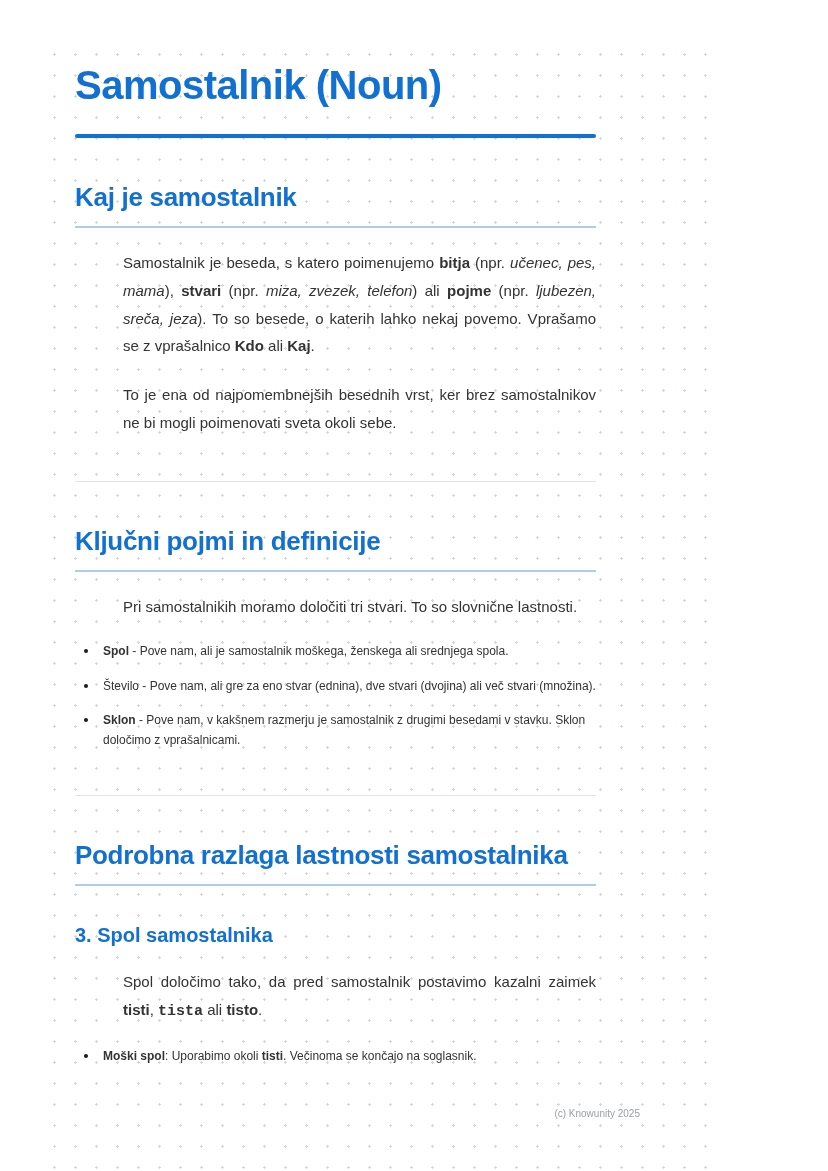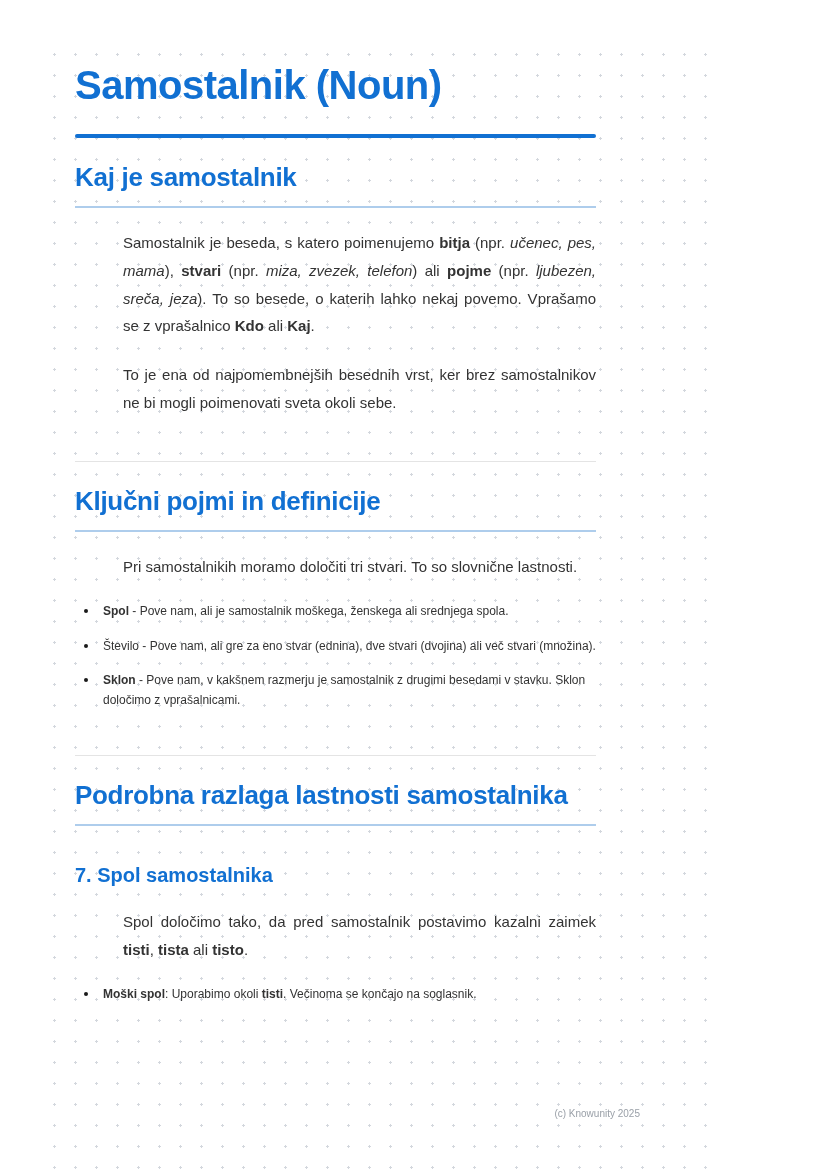--- a/index.html
+++ b/index.html
@@ -62,21 +62,21 @@
     background: var(--accent);
     margin-top: 26px;
     border-radius: 2px;
   }
 
   h2.section-heading {
     color: var(--accent);
     font-size: 26px;
     font-weight: 800;
     letter-spacing: -0.3px;
-    margin-top: 24px;
+    margin-top: 44px;
     padding-bottom: 13px;
     border-bottom: 2px solid var(--heading-underline);
   }
 
   h3.subsection-heading {
     color: var(--accent);
     font-size: 20px;
     font-weight: 800;
     margin-top: 38px;
   }
@@ -151,22 +151,22 @@
     <ul class="bullets">
       <li><span style="font-weight: 700;">Spol</span><span> - Pove nam, ali je samostalnik moškega, ženskega ali srednjega spola.</span></li>
       <li><span style="font-weight: 400;">Število</span><span> - Pove nam, ali gre za eno stvar (ednina), dve stvari (dvojina) ali več stvari (množina).</span></li>
       <li><span style="font-weight: 700;">Sklon</span><span> - Pove nam, v kakšnem razmerju je samostalnik z drugimi besedami v stavku. Sklon določimo z vprašalnicami.</span></li>
     </ul>
 
 
     <hr class="divider">
 
     <h2 class="section-heading">Podrobna razlaga lastnosti samostalnika</h2>
-    <h3 class="subsection-heading">7. Spol samostalnika</h3>
-    <p class="body just"><span>Spol določimo tako, da pred samostalnik postavimo kazalni zaimek </span><span style="font-weight: 700;">tisti</span><span>, </span><span style="font-weight: 700;">tista</span><span> ali </span><span style="font-weight: 700;">tisto</span><span>.</span></p>
+    <h3 class="subsection-heading">3. Spol samostalnika</h3>
+    <p class="body just"><span>Spol določimo tako, da pred samostalnik postavimo kazalni zaimek </span><span style="font-weight: 700;">tisti</span><span>, </span><span style="font-weight: 700; font-family: Liberation Mono, monospace;">tista</span><span> ali </span><span style="font-weight: 700;">tisto</span><span>.</span></p>
     <ul class="bullets">
       <li><span style="font-weight: 700;">Moški spol</span><span>: Uporabimo okoli </span><span style="font-weight: 700;">tisti</span><span>. Večinoma se končajo na soglasnik.</span></li>
     </ul>
 
   </div>
 
   <div class="watermark">(c) Knowunity 2025</div>
 </div>
 
 </body></html>

